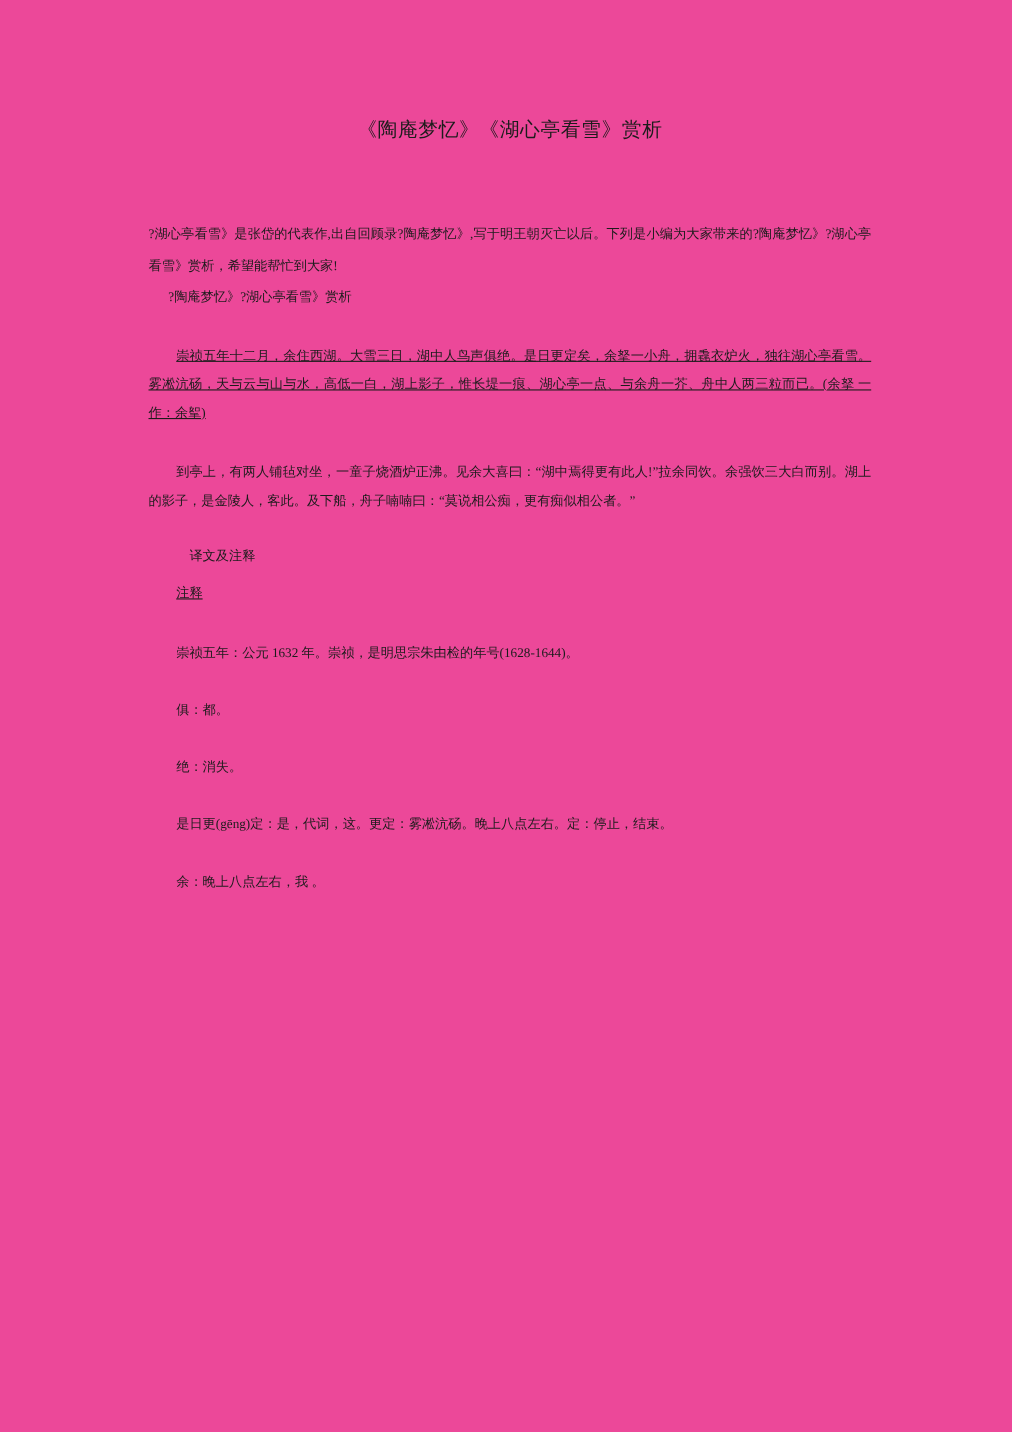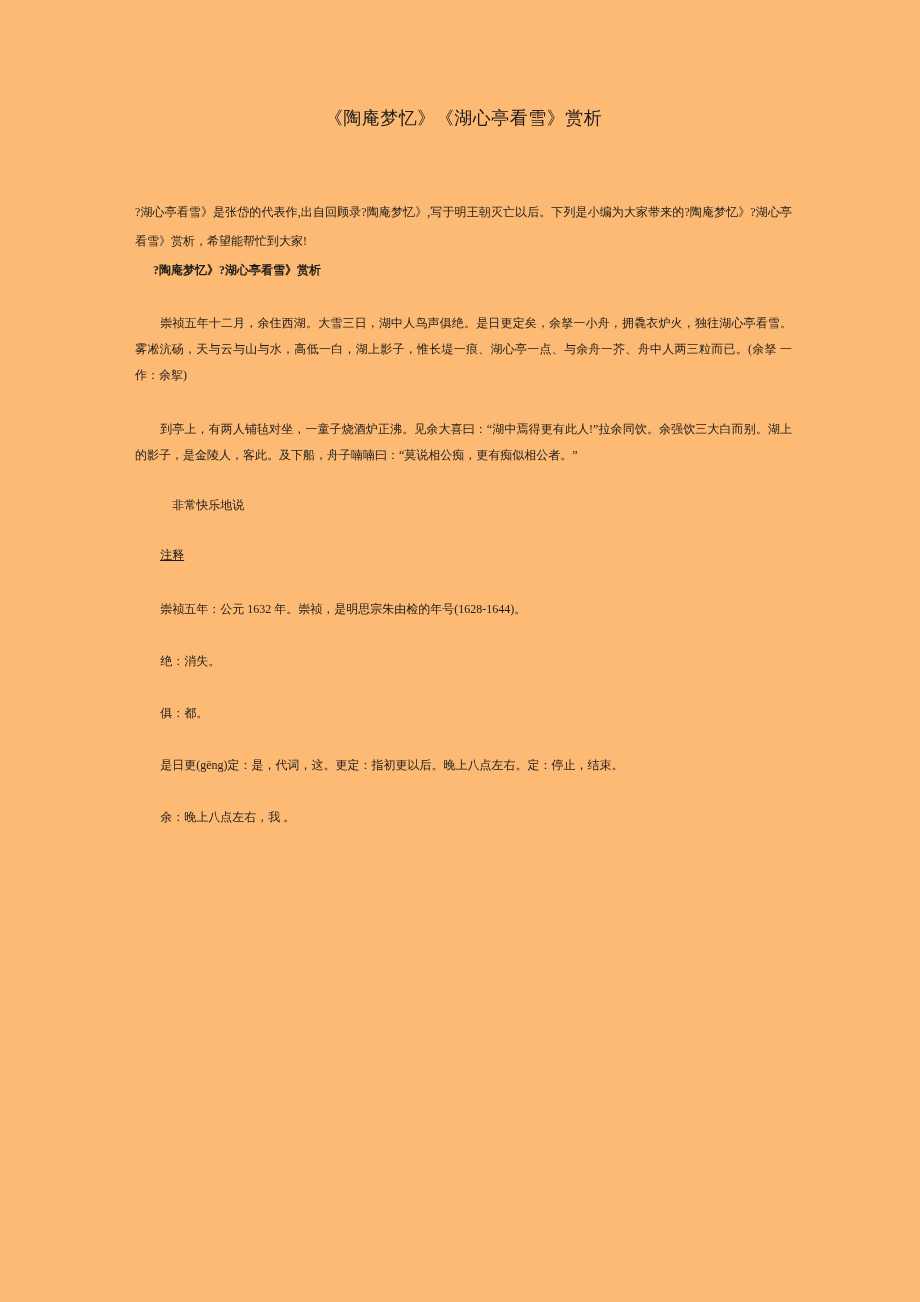--- a/index.html
+++ b/index.html
@@ -12,76 +12,76 @@
     height: 1302px;
     overflow: hidden;
     font-family: "Liberation Serif", "DejaVu Serif", serif;
     color: #1c1c1c;
   }
   .page {
     box-sizing: border-box;
     width: 920px;
     height: 1302px;
     padding: 104px 128px 0 135px;
-    background: #fdba74;
+    background: #ec4899;
   }
   .doc-title {
     margin: 0 0 66px 0;
     font-size: 18px;
     line-height: 28px;
     font-weight: normal;
     text-align: center;
     letter-spacing: 0.5px;
   }
   p {
     margin: 0;
     font-size: 12px;
     line-height: 26px;
     text-align: justify;
     word-break: break-all;
   }
   .intro p {
     line-height: 29px;
   }
   .no-indent   { text-indent: 0; }
-  .indent-s    { text-indent: 1.5em; font-weight: bold; }
+  .indent-s    { text-indent: 1.5em; }
   .indent2     { text-indent: 2.1em; }
   .indent3     { text-indent: 3.1em; }
-  .mt22 { margin-top: 24px; text-decoration: underline; }
+  .mt22 { margin-top: 8px; text-decoration: underline; }
   .mt24 { margin-top: 24px; }
-  .mt25 { margin-top: 25px; }
+  .mt25 { margin-top: 25px; text-decoration: underline; }
   .mt26 { margin-top: 26px; }
   .mt28 { margin-top: 28px; }
 </style>
 </head>
 <body>
 
 <div class="page">
 
   <h1 class="doc-title">《陶庵梦忆》《湖心亭看雪》赏析</h1>
 
   <div class="intro">
     <p class="no-indent">?湖心亭看雪》是张岱的代表作,出自回顾录?陶庵梦忆》,写于明王朝灭亡以后。下列是小编为大家带来的?陶庵梦忆》?湖心亭看雪》赏析，希望能帮忙到大家!</p>
     <p class="indent-s">?陶庵梦忆》?湖心亭看雪》赏析</p>
   </div>
 
   <p class="indent2 mt25">崇祯五年十二月，余住西湖。大雪三日，湖中人鸟声俱绝。是日更定矣，余拏一小舟，拥毳衣炉火，独往湖心亭看雪。雾凇沆砀，天与云与山与水，高低一白，湖上影子，惟长堤一痕、湖心亭一点、与余舟一芥、舟中人两三粒而已。(余拏 一作：余挐)</p>
 
   <p class="indent2 mt28">到亭上，有两人铺毡对坐，一童子烧酒炉正沸。见余大喜曰：“湖中焉得更有此人!”拉余同饮。余强饮三大白而别。湖上的影子，是金陵人，客此。及下船，舟子喃喃曰：“莫说相公痴，更有痴似相公者。”</p>
 
-  <p class="indent3 mt24">非常快乐地说</p>
+  <p class="indent3 mt24">译文及注释</p>
 
 
 
 
   <p class="indent2 mt22">注释</p>
 
   <p class="indent2 mt28">崇祯五年：公元 1632 年。崇祯，是明思宗朱由检的年号(1628-1644)。</p>
 
+  <p class="indent2 mt26">俱：都。</p>
+
   <p class="indent2 mt26">绝：消失。</p>
 
-  <p class="indent2 mt26">俱：都。</p>
-
-  <p class="indent2 mt26">是日更(gēng)定：是，代词，这。更定：指初更以后。晚上八点左右。定：停止，结束。</p>
+  <p class="indent2 mt26">是日更(gēng)定：是，代词，这。更定：雾凇沆砀。晚上八点左右。定：停止，结束。</p>
 
   <p class="indent2 mt26">余：晚上八点左右，我 。</p>
 
 </div>
 
 </body></html>

